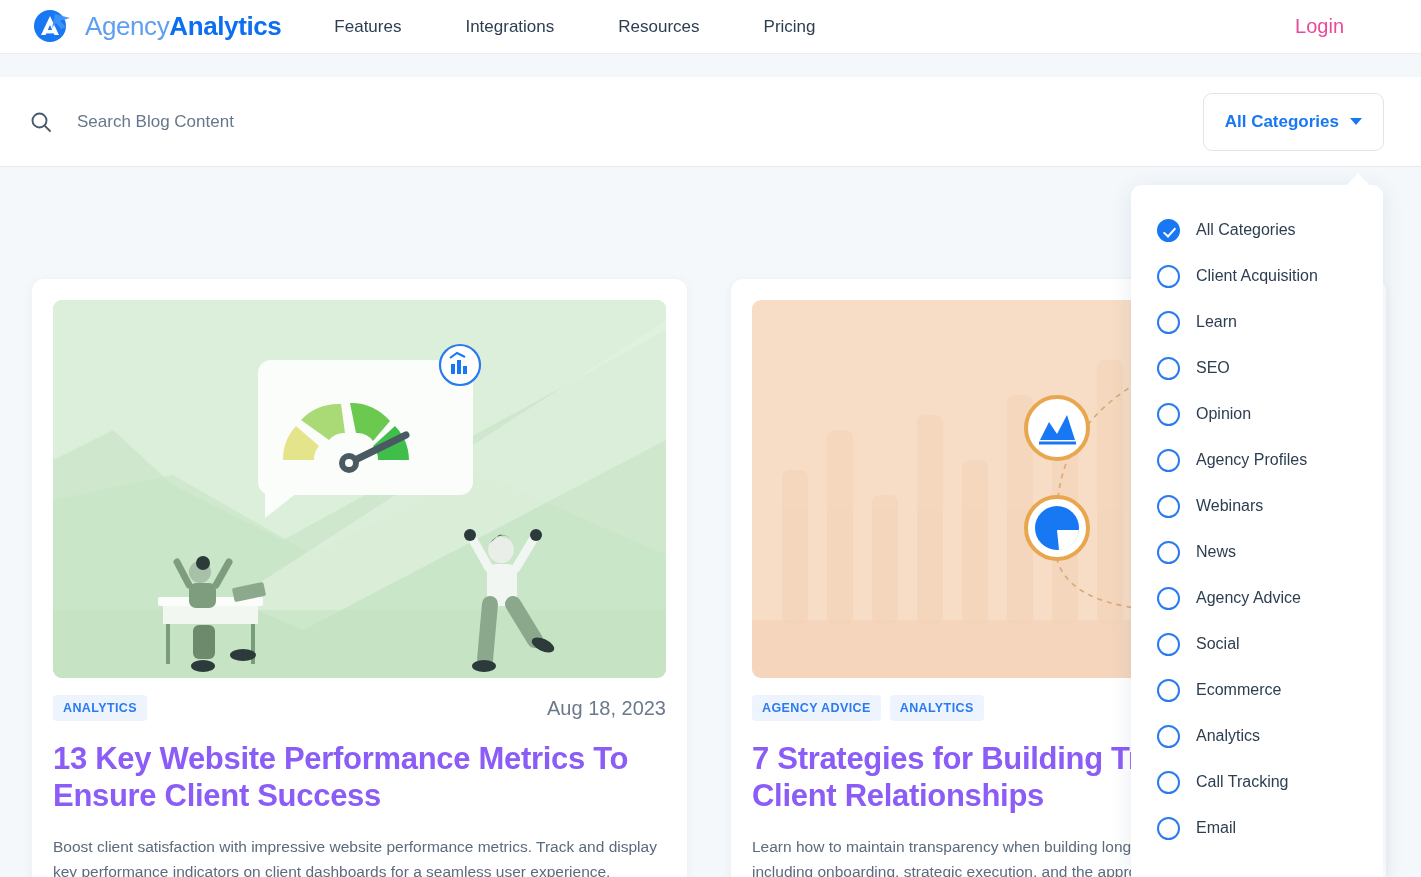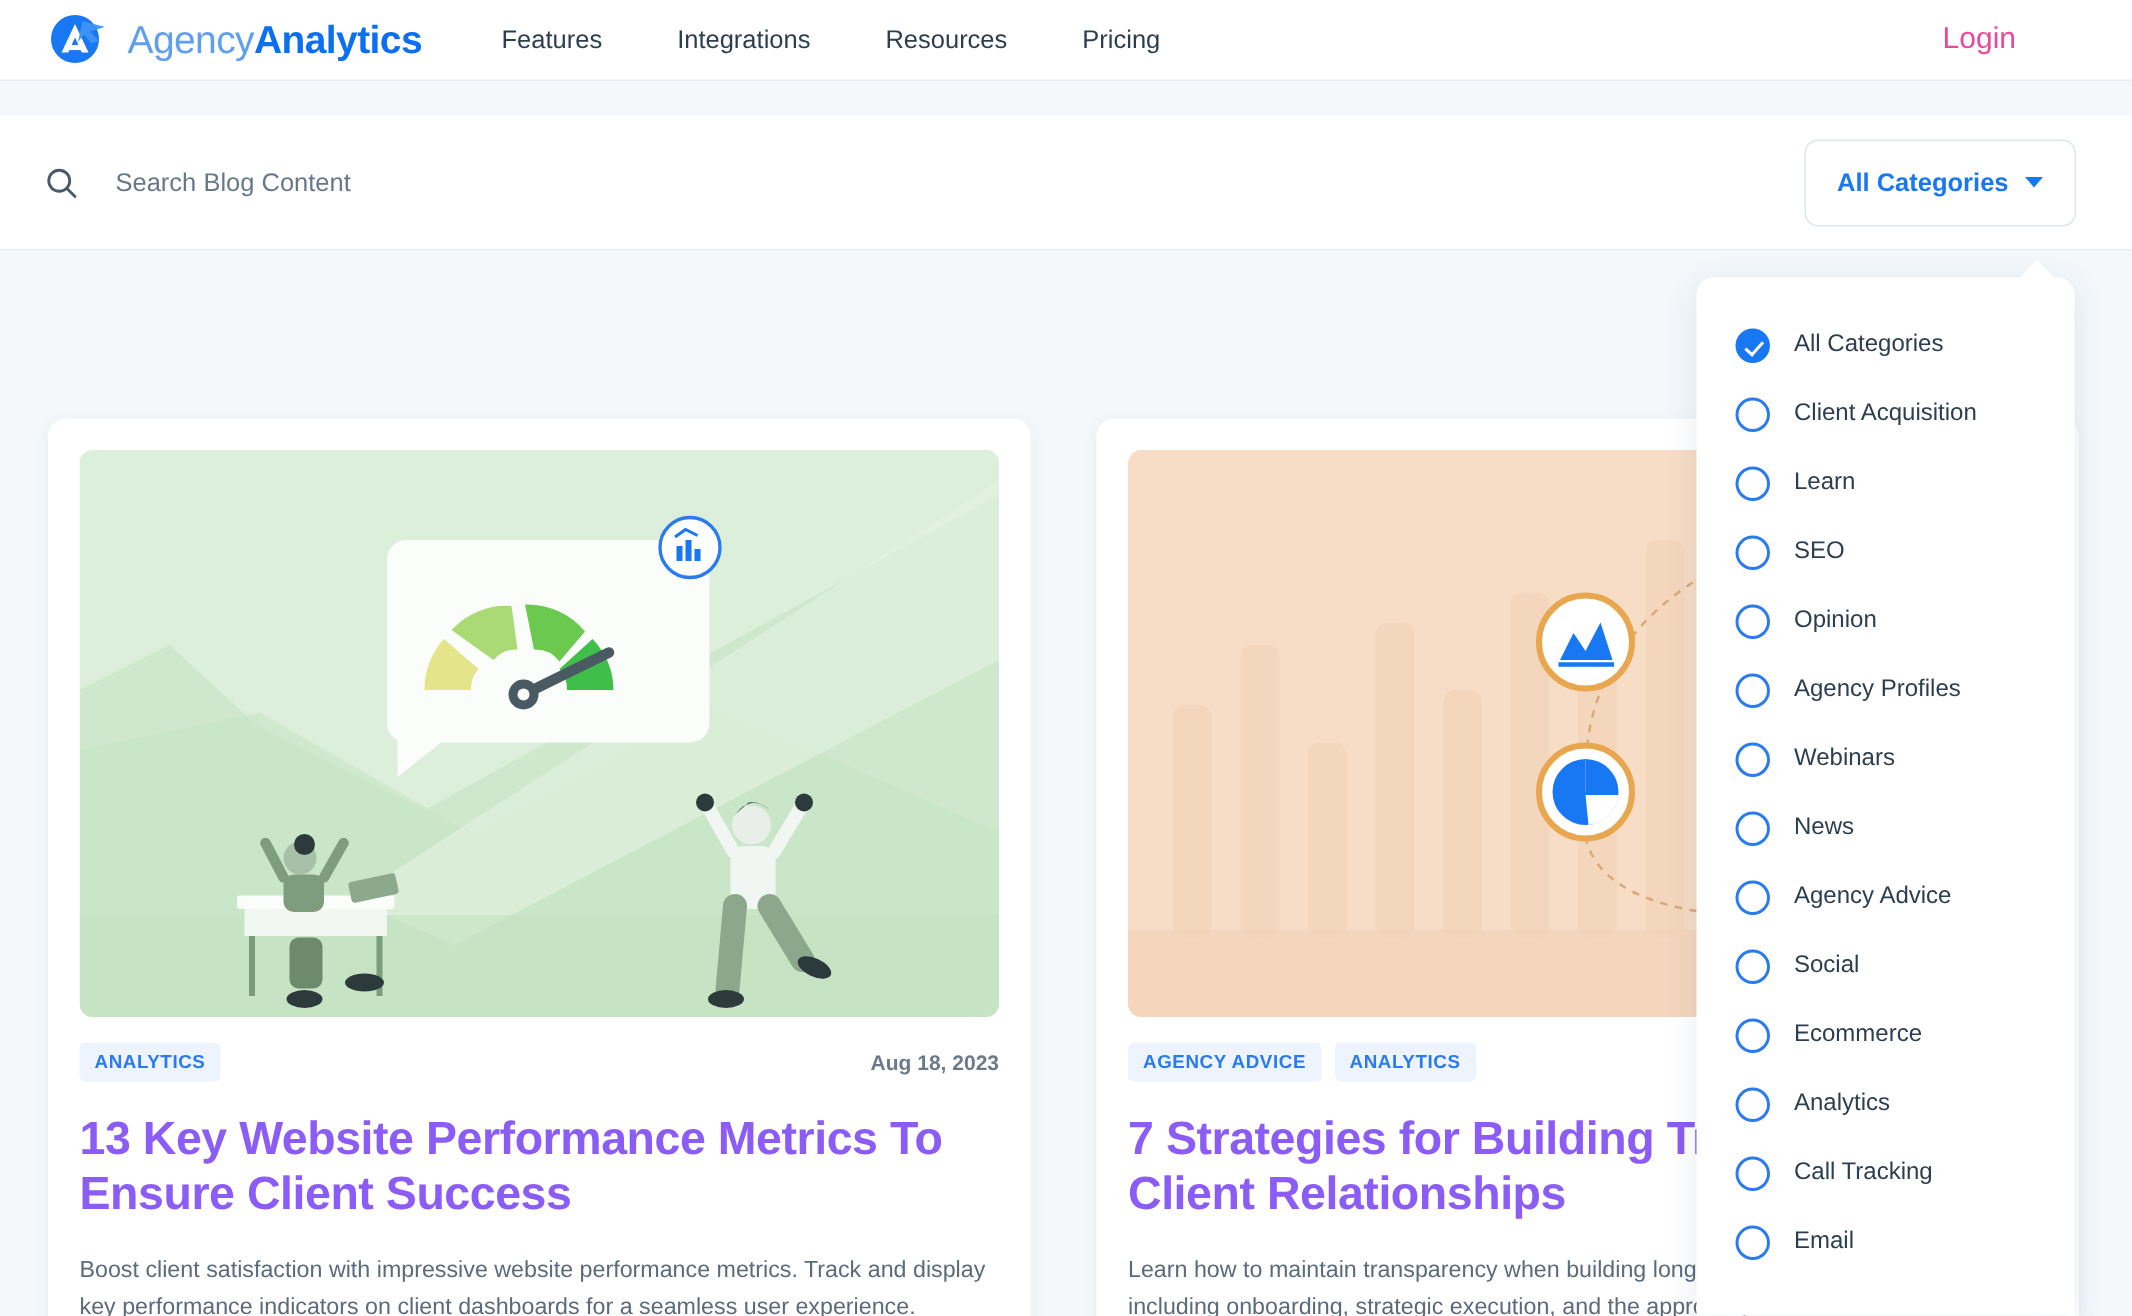--- a/index.html
+++ b/index.html
@@ -23,21 +23,21 @@
   .brand-mark { width: 44px; height: 44px; flex: 0 0 44px; }
   .brand-text {
     margin-left: 11px;
     font-size: 26px;
     letter-spacing: -0.4px;
     white-space: nowrap;
   }
   .brand-text .light { color: #5f9ff0; font-weight: 400; }
   .brand-text .bold  { color: #0b6ff0; font-weight: 700; }
 
-  .navlinks { display: flex; align-items: flex-end; margin-left: 53px; }
+  .navlinks { display: flex; align-items: flex-end; margin-left: 53px; gap: 14px; }
   .navlink {
     font-size: 17px; color: #2c3e50; font-weight: 400;
     margin-right: 50px; white-space: nowrap; cursor: pointer;
   }
   .navlink:last-child { margin-right: 3px; }
 
   .nav-right { margin-left: auto; display: flex; align-items: center; margin-right: 37px; }
   .login-link {
     font-size: 20px; color: #ec4899; margin-right: 40px; cursor: pointer; white-space: nowrap;
   }
@@ -96,21 +96,21 @@
     flex: 0 0 655px;
   }
   .card-img { width: 613px; height: 378px; border-radius: 9px; overflow: hidden; position: relative; }
   .card-body { padding: 11px 0 0 0; }
   .tagrow { display: flex; align-items: center; gap: 9px; margin-top: 6px; }
   .tag {
     background: #edf4fe; color: #2a7af0;
     font-size: 12.5px; font-weight: 700; letter-spacing: 0.4px;
     border-radius: 4px; padding: 6px 10px; white-space: nowrap;
   }
-  .date { margin-left: auto; font-size: 14px; color: #6b7a8a; white-space: nowrap; font-weight: bold; }
+  .date { margin-left: auto; font-size: 20px; color: #6b7a8a; white-space: nowrap; }
   .card-title {
     font-size: 31px; font-weight: 700; color: #8b5cf6;
     line-height: 1.18; margin-top: 20px; letter-spacing: -0.3px;
   }
   .card-desc {
     font-size: 15.5px; color: #5b6b7c; line-height: 1.58; margin-top: 21px;
   }
 
   
   .dropdown {

